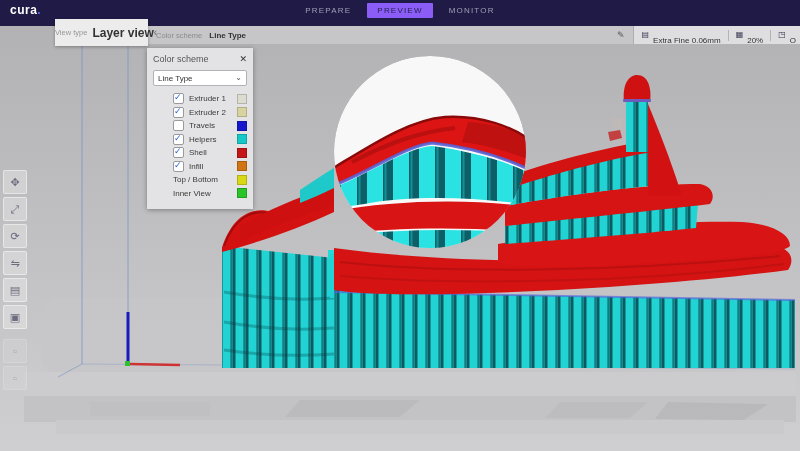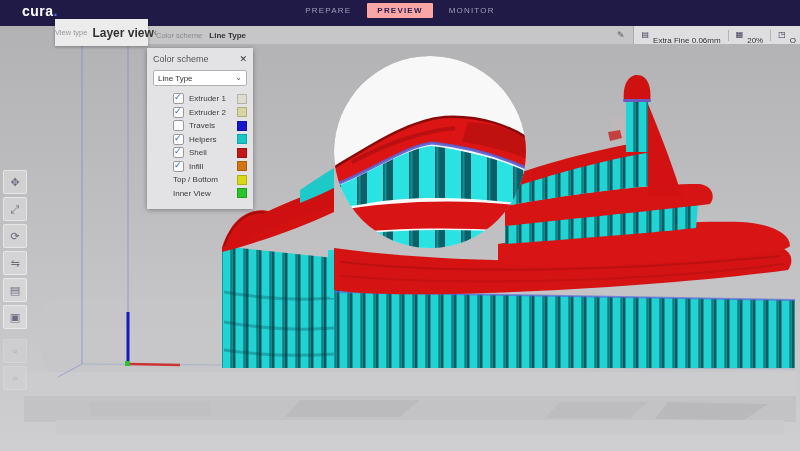--- a/index.html
+++ b/index.html
@@ -1,24 +1,24 @@
 <!DOCTYPE html>
 <html><head>
 <meta charset="utf-8">
 <style>
   html,body{margin:0;padding:0;}
   body{width:800px;height:451px;overflow:hidden;position:relative;
        font-family:"Liberation Sans","DejaVu Sans",sans-serif;background:#b8b8ba;}
   
   .topbar{position:absolute;left:0;top:0;width:800px;height:26px;background:#201a47;z-index:5;}
-  .logo{position:absolute;left:10px;top:3px;font-size:14px;font-weight:bold;color:#ffffff;letter-spacing:.5px;margin-left:12px;}
+  .logo{position:absolute;left:10px;top:3px;font-size:12px;font-weight:bold;color:#ffffff;letter-spacing:.5px;}
   .logo .dot{color:#4d6df0;}
   .tabs{position:absolute;left:0;top:0;width:100%;height:20px;display:flex;justify-content:center;align-items:center;gap:6px;}
   .tab{font-size:8px;letter-spacing:1.2px;color:#9f9fb5;padding:3px 10px;cursor:pointer;}
-  .tab.active{background:#fca5a5;color:#232050;border-radius:1px;font-weight:bold;}
+  .tab.active{background:#8b5cf6;color:#232050;border-radius:1px;}
   
   .viewtype-panel{position:absolute;left:55px;top:19px;width:93px;height:27px;background:#ececec;
      box-shadow:0 1px 3px rgba(0,0,0,.3);z-index:6;display:flex;align-items:center;padding:0 0;box-sizing:border-box;}
   .vt-label{font-size:7.5px;color:#979797;margin-right:5px;white-space:nowrap;}
   .vt-value{font-size:12px;color:#333;font-weight:bold;white-space:nowrap;}
   .vt-chevron{margin-left:auto;font-size:10px;color:#666;line-height:1;}
   .scheme-strip{position:absolute;left:148px;top:26px;width:652px;height:18px;background:#c6c6c8;z-index:5;
      display:flex;align-items:center;padding-left:8px;box-sizing:border-box;overflow:hidden;}
   .cs-strip-label{font-size:7.5px;color:#8b8b8b;margin-right:7px;white-space:nowrap;}
   .cs-strip-value{font-size:8px;color:#333;font-weight:bold;white-space:nowrap;}

